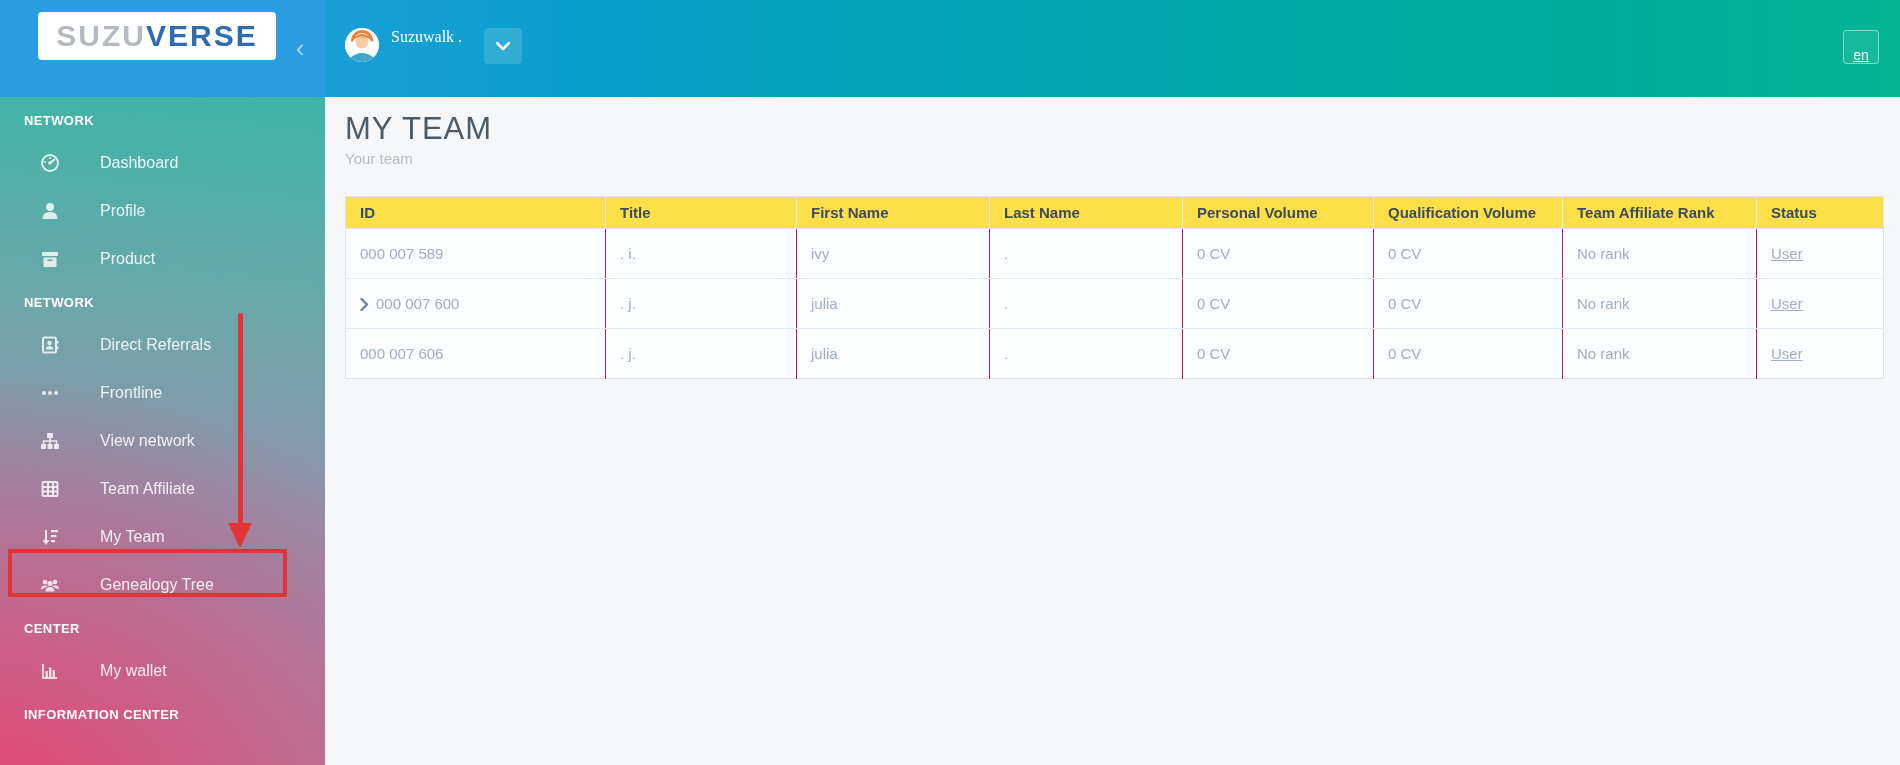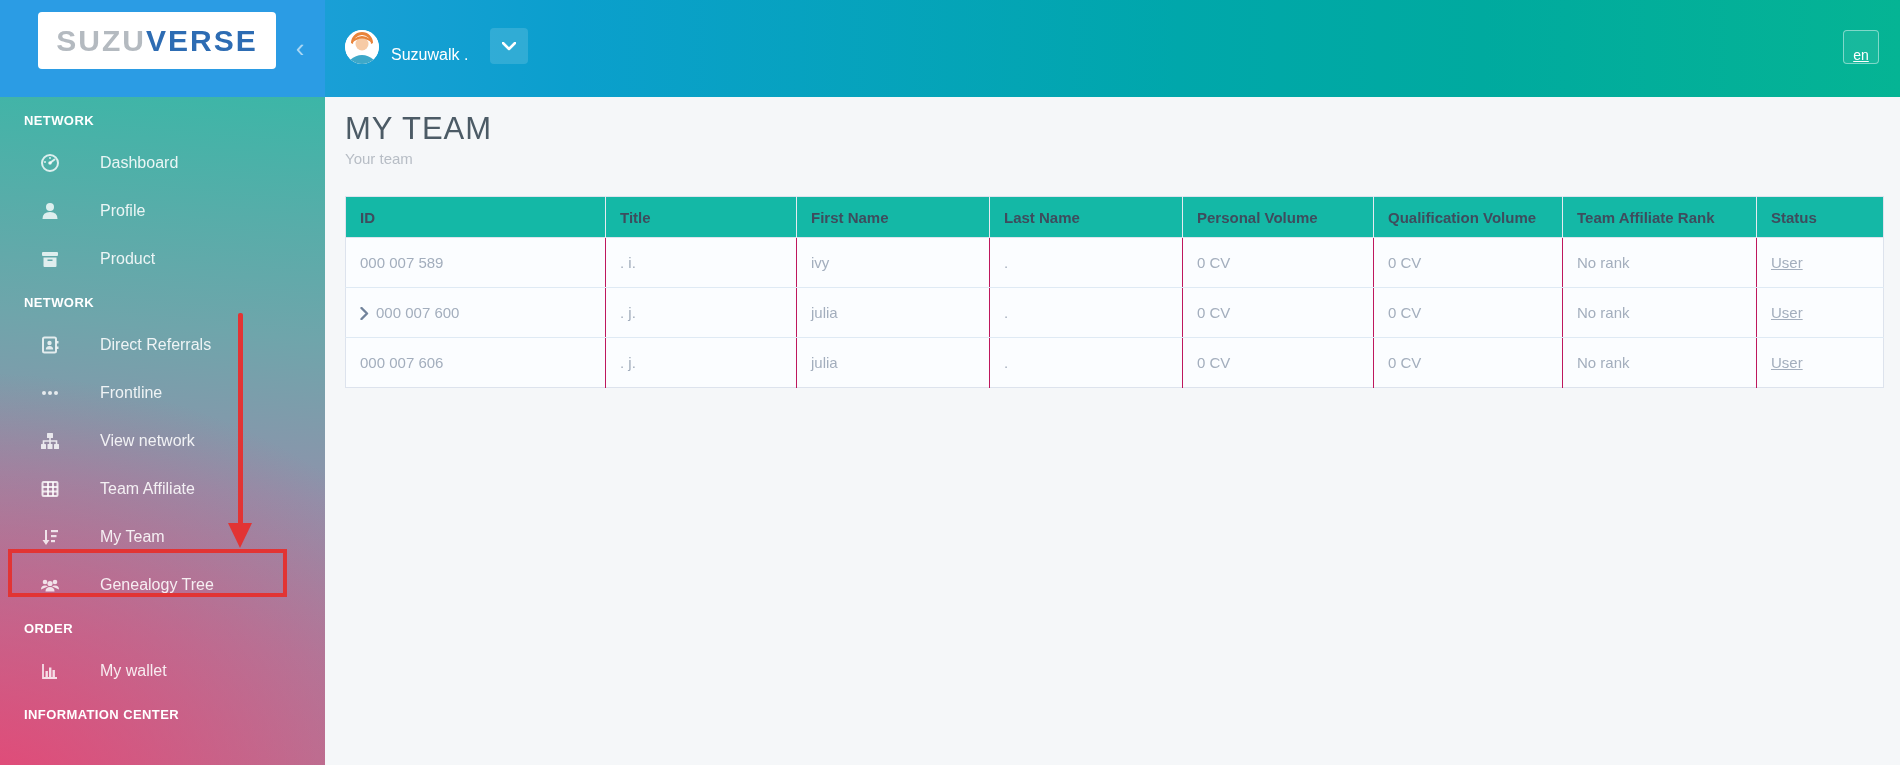--- a/index.html
+++ b/index.html
@@ -3,29 +3,29 @@
 <meta charset="utf-8">
 <style>
   html,body{margin:0;padding:0;}
   body{width:1900px;height:765px;overflow:hidden;position:relative;
        font-family:"Liberation Sans", sans-serif;background:#f5f7f9;}
 
   
   .topbar{position:absolute;left:0;top:0;width:1900px;height:97px;
     background:linear-gradient(90deg,#2d9fe2 0%,#0b9fcd 30%,#00a7ab 62%,#00aa9f 78%,#05b494 100%);}
   .brand{position:absolute;left:0;top:0;width:325px;height:97px;background:#2b9ce4;}
-  .logo-box{position:absolute;left:38px;top:12px;width:238px;height:57px;background:#ffffff;
+  .logo-box{position:absolute;left:38px;top:12px;width:238px;height:48px;background:#ffffff;
     border-radius:4px;display:flex;align-items:center;justify-content:center;cursor:pointer;}
   .logo-text{font-size:30px;font-weight:bold;letter-spacing:2px;line-height:1;}
   .logo-suzu{color:var(--logo-gray,#b4bac0);}
   .logo-verse{color:var(--logo-blue,#2d6cb3);}
   .collapse-btn{position:absolute;left:284px;top:28px;width:32px;height:40px;display:flex;
     align-items:center;justify-content:center;color:rgba(255,255,255,.6);font-size:26px;cursor:pointer;}
 
-  .user-menu{position:absolute;left:345px;top:20px;height:44px;display:flex;align-items:flex-end;cursor:pointer;}
+  .user-menu{position:absolute;left:345px;top:28px;height:44px;display:flex;align-items:flex-start;cursor:pointer;font-family:Liberation Serif, serif;}
   .avatar{width:34px;height:34px;border-radius:50%;background:#ffffff;overflow:hidden;flex:0 0 auto;}
   .user-name{color:#ffffff;font-size:16px;margin-left:12px;}
   .user-caret{margin-left:22px;width:38px;height:36px;border-radius:4px;background:rgba(255,255,255,.14);
     display:flex;align-items:center;justify-content:center;}
   .lang-badge{position:absolute;left:1843px;top:30px;width:36px;height:34px;box-sizing:border-box;
     border:1px solid rgba(255,255,255,.45);border-radius:4px;background:rgba(255,255,255,.08);
     color:#ffffff;font-size:14px;display:flex;align-items:flex-end;justify-content:center;cursor:pointer;text-decoration:underline;}
 
   
   .sidebar{position:absolute;left:0;top:97px;width:325px;height:668px;
@@ -52,21 +52,21 @@
     border:4px solid var(--accent-red,#e23434);}
 
   
   .main{position:absolute;left:325px;top:97px;width:1575px;height:668px;background:#f5f7f9;}
   .page-head{margin:14px 0 0 20px;}
   .page-title{font-size:31px;font-weight:300;color:#4c5b66;letter-spacing:1px;line-height:36px;}
   .page-subtitle{font-size:15px;color:#b7bdc5;margin-top:3px;}
 
   table.team{border-collapse:collapse;table-layout:fixed;width:1538px;margin:29px 0 0 20px;
     background:#fbfdff;border:1px solid #dde3ed;}
-  table.team th{height:41px;background:#14b8a6;color:#3e4c5d;font-size:15px;font-weight:bold;
+  table.team th{height:32px;background:#fde047;color:#3e4c5d;font-size:15px;font-weight:bold;
     text-align:left;padding:0 14px;border-bottom:1px solid #dde3ed;border-right:1px solid #e5eaf1;box-sizing:border-box;}
   table.team th:last-child{border-right:none;}
   table.team td{height:50px;color:#a3aebd;font-size:15px;text-align:left;padding:0 14px;
     border-bottom:1px solid #dfeaf4;border-right:1px solid #be185d;box-sizing:border-box;background:#fbfdff;}
   table.team td:last-child{border-right:none;text-decoration:underline;}
   table.team tr:last-child td{border-bottom:none;}
   td.cell-id{padding-left:24px;}
   th.col-id{padding-left:12px;}
   .expand-chevron{display:inline-flex;vertical-align:-2px;margin-right:7px;cursor:pointer;}
   .expand-chevron svg{stroke:#71839b;}
@@ -204,21 +204,21 @@
             <circle class="f" cx="5" cy="7" r="2.3"></circle>
             <circle class="f" cx="15" cy="7" r="2.3"></circle>
             <path class="f" d="M1 14.5 Q1 10.5 5 10.5 Q7 10.5 8 11.6 Q9 10.5 10 10.5 Z"></path>
             <path class="f" d="M19 14.5 Q19 10.5 15 10.5 Q13 10.5 12 11.6 Q11 10.5 10 10.5 Z"></path>
             <circle class="f" cx="10" cy="8.5" r="2.6"></circle>
             <path class="f" d="M5.5 16.5 Q5.5 12 10 12 Q14.5 12 14.5 16.5 Z"></path>
           </svg>
         </span>
         <span class="nlabel">Genealogy Tree</span>
       </div>
-      <div class="nav-section">ORDER</div>
+      <div class="nav-section">CENTER</div>
       <div class="nav-item">
         <span class="nicon">
           <svg width="20" height="20" viewBox="0 0 20 20">
             <path d="M3 3 v14 h14" stroke-width="1.8" fill="none"></path>
             <rect class="f" x="5.5" y="10" width="2.4" height="6"></rect>
             <rect class="f" x="9" y="6.5" width="2.4" height="9.5"></rect>
             <rect class="f" x="12.5" y="9" width="2.4" height="7"></rect>
           </svg>
         </span>
         <span class="nlabel">My wallet</span>

